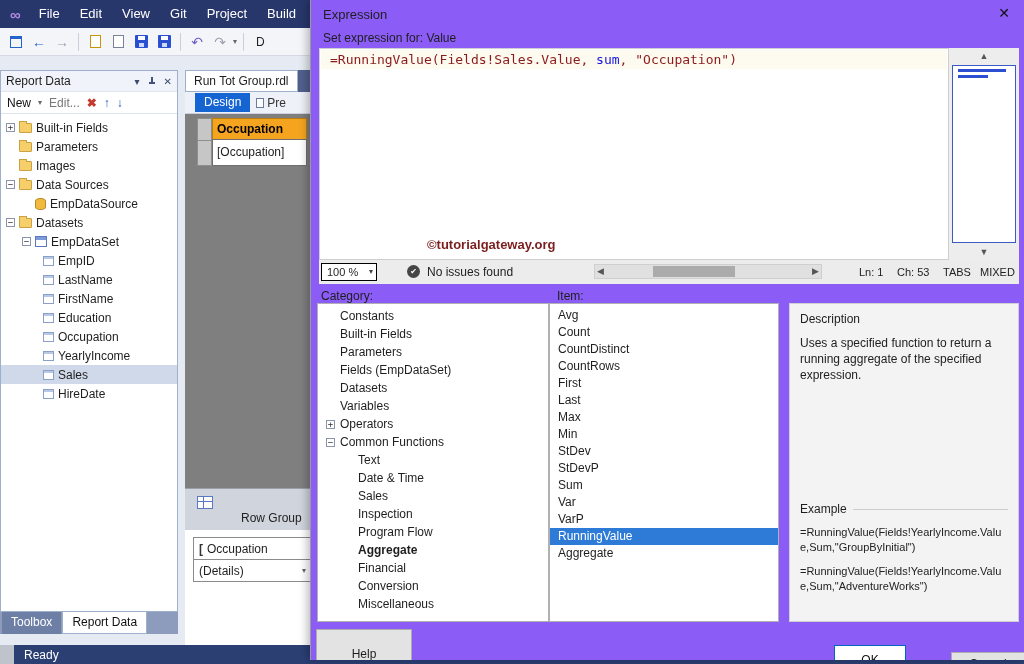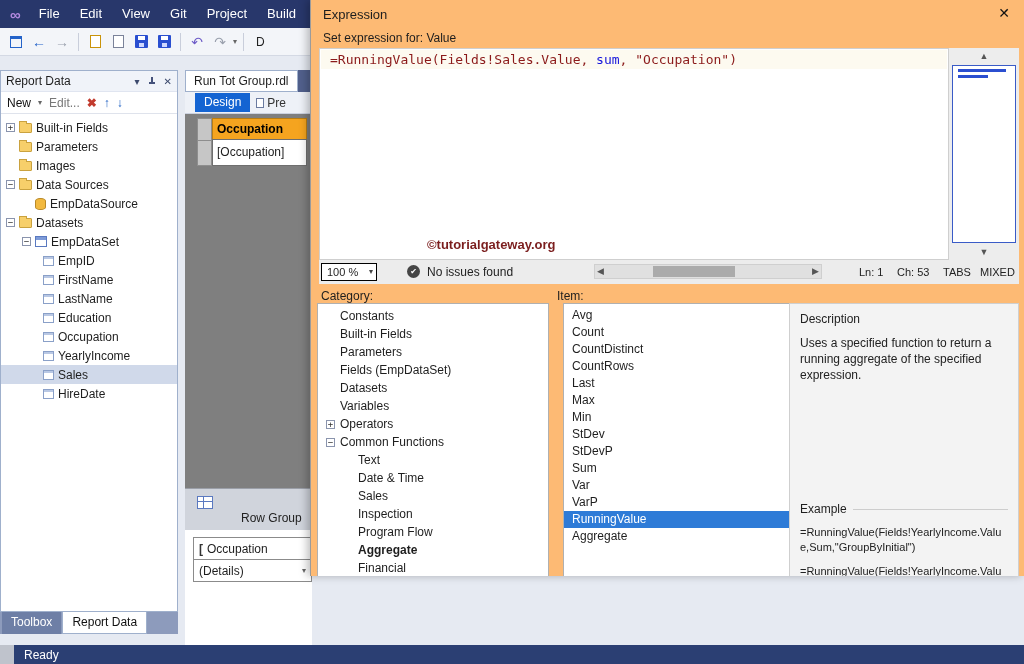--- a/index.html
+++ b/index.html
@@ -94,21 +94,21 @@
     display:flex; align-items:center; gap:4px; padding:0 5px; white-space:nowrap; }
   .rg-row .spacer { flex:1; }
   .bracket-ic { color:#333; font-weight:bold; }
 
   
   #statusbar { left:0; top:645px; width:1024px; height:19px; background:#2b3f73; color:#fff;
     display:flex; align-items:center; }
   .sb-corner { width:14px; height:19px; background:#bfc3cc; margin-right:10px; }
 
   
-  #dialog { left:310px; top:0; width:714px; height:576px; background:#fdba74; border-left:1px solid #9b9b9b;
+  #dialog { left:310px; top:0; width:714px; height:660px; background:#8b5cf6; border-left:1px solid #9b9b9b;
     box-shadow:-3px 0 8px rgba(0,0,0,.25); overflow:hidden; }
   .dlg-title-text { position:absolute; left:12px; top:7px; font-size:13px; }
   .dlg-close { position:absolute; right:10px; top:5px; font-size:14px; color:#111; width:20px; text-align:center; }
   .dlg-setfor { position:absolute; left:12px; top:31px; }
   .codebox { position:absolute; left:8px; top:48px; width:630px; height:212px; border:1px solid #cfcfcf;
     background:#fff; font-family:"DejaVu Sans Mono", monospace; font-size:13px; }
   .codeline { position:absolute; left:1px; right:1px; top:1px; height:19px; background:#fdfaf0; }
   .codetext { position:absolute; left:10px; top:3px; white-space:pre; }
   .tok-red { color:#8b1a1a; } .tok-blue { color:#1414dc; }
   .watermark { position:absolute; left:107px; top:188px; font-family:"Liberation Sans", sans-serif;
@@ -134,21 +134,21 @@
   .pos { position:absolute; top:6px; font-size:11px; color:#222; white-space:nowrap; }
   .pos-ln { left:540px; } .pos-ch { left:578px; } .pos-tabs { left:624px; } .pos-mixed { left:661px; }
 
   .cat-label { position:absolute; left:10px; top:289px; }
   .item-label { position:absolute; left:246px; top:289px; }
   .catlist { position:absolute; left:6px; top:303px; width:232px; height:319px; border:1px solid #b0b0b0;
     background:#fff; overflow:hidden; padding-top:3px; }
   .crow { height:18px; display:flex; align-items:center; gap:5px; padding-left:8px; white-space:nowrap; }
   .crow.ind1 { padding-left:26px; }
   .crow.selcat .clabel { font-weight:bold; }
-  .itemlist { position:absolute; left:252px; top:303px; width:230px; height:319px; border:1px solid #b0b0b0;
+  .itemlist { position:absolute; left:238px; top:303px; width:230px; height:319px; border:1px solid #b0b0b0;
     background:#fff; overflow:hidden; padding-top:3px; }
   .irow { height:17px; line-height:17px; padding-left:8px; white-space:nowrap; }
   .irow.sel { background:#2e7bd7; color:#fff; }
   .descbox { position:absolute; left:478px; top:303px; width:230px; height:319px; background:#f3f3f3;
     border:1px solid #cfcfcf; padding:8px 10px; }
   .desc-h { color:#222; margin-bottom:9px; }
   .desc-p { line-height:16px; color:#222; width:206px; }
   .ex-legend { display:flex; align-items:center; gap:6px; margin-top:119px; }
   .ex-legend .line { flex:1; height:1px; background:#cdcdcd; }
   .ex-item { font-size:11px; line-height:15px; color:#222; width:208px; word-break:break-all; margin-top:9px; }
@@ -254,26 +254,26 @@
         <span>EmpDataSet</span>
       </div>
     <div class="trow ind2">
         <span class="exp"></span>
         <span class="ic field"></span>
         <span>EmpID</span>
       </div>
     <div class="trow ind2">
         <span class="exp"></span>
         <span class="ic field"></span>
+        <span>LastName</span>
+      </div>
+    <div class="trow ind2">
+        <span class="exp"></span>
+        <span class="ic field"></span>
         <span>FirstName</span>
-      </div>
-    <div class="trow ind2">
-        <span class="exp"></span>
-        <span class="ic field"></span>
-        <span>LastName</span>
       </div>
     <div class="trow ind2">
         <span class="exp"></span>
         <span class="ic field"></span>
         <span>Education</span>
       </div>
     <div class="trow ind2">
         <span class="exp"></span>
         <span class="ic field"></span>
         <span>Occupation</span>
@@ -446,20 +446,21 @@
         <span class="exp"></span>
         <span class="clabel">Miscellaneous</span>
       </div>
   </div>
 
   <div class="itemlist">
     <div class="irow">Avg</div>
     <div class="irow">Count</div>
     <div class="irow">CountDistinct</div>
     <div class="irow">CountRows</div>
+    <div class="irow">First</div>
     <div class="irow">Last</div>
     <div class="irow">Max</div>
     <div class="irow">Min</div>
     <div class="irow">StDev</div>
     <div class="irow">StDevP</div>
     <div class="irow">Sum</div>
     <div class="irow">Var</div>
     <div class="irow">VarP</div>
     <div class="irow sel">RunningValue</div>
     <div class="irow">Aggregate</div>

